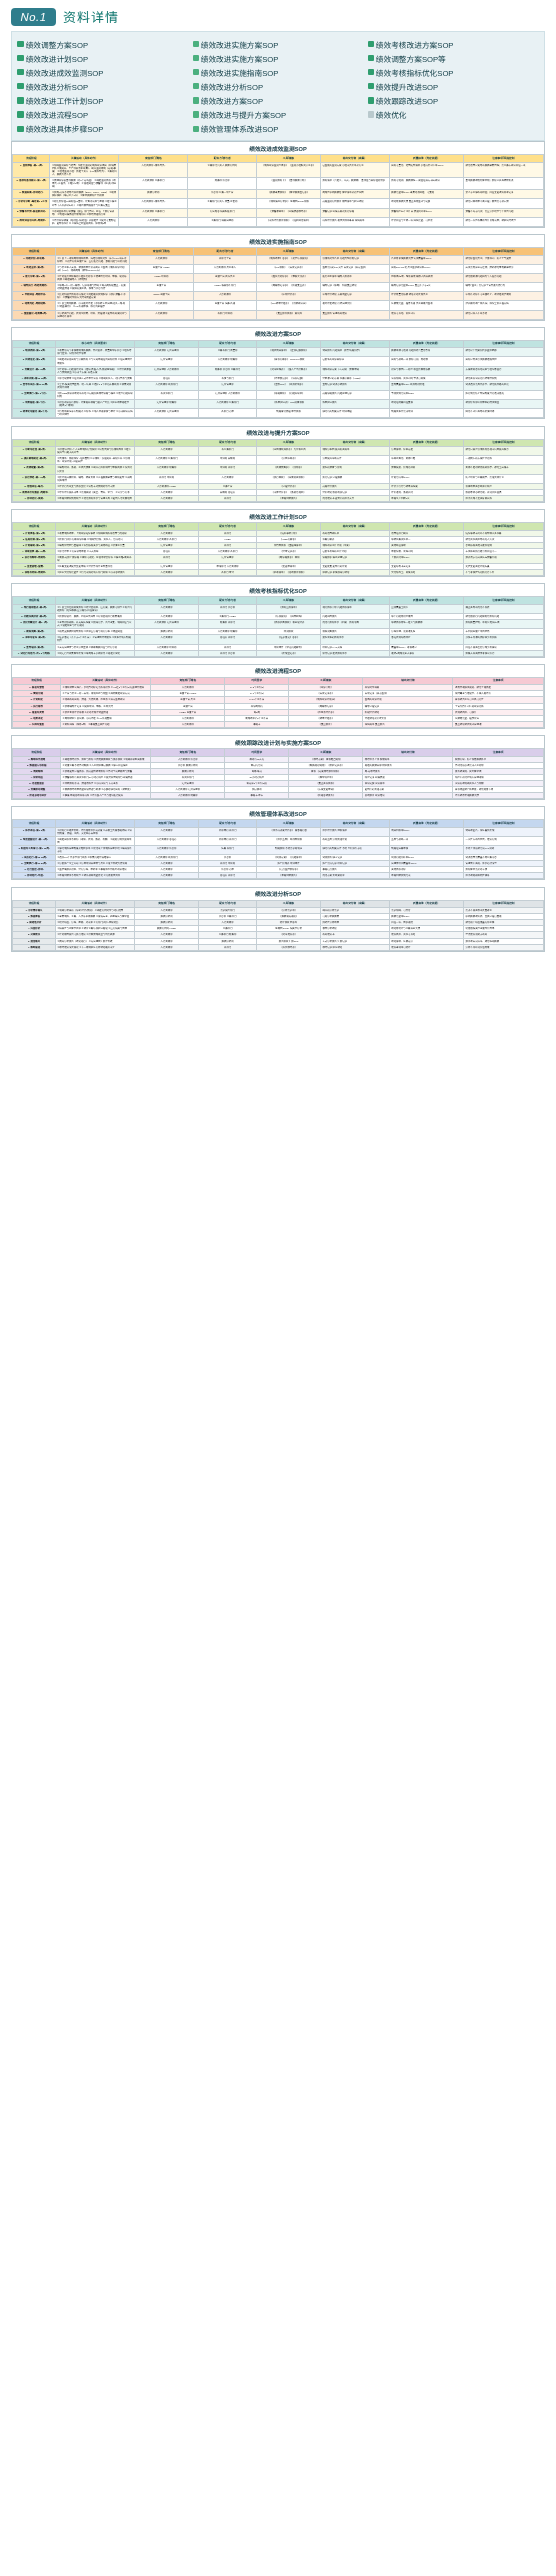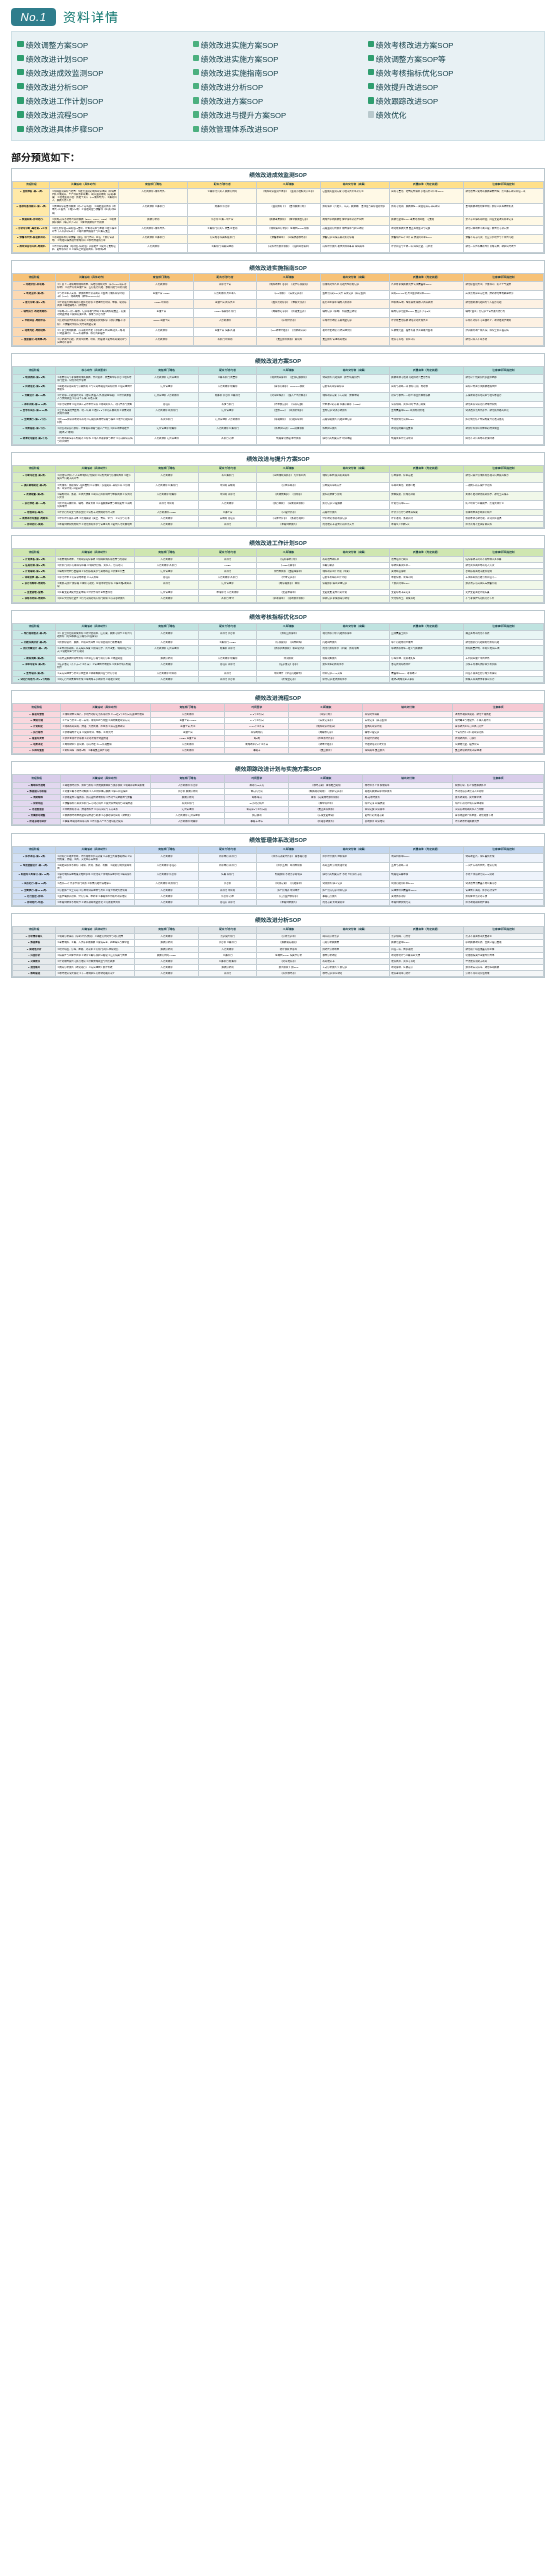--- a/index.html
+++ b/index.html
@@ -179,21 +179,20 @@
       <div class="li">
         <span class="sq"></span>
         <span class="txt">绩效改进具体步骤SOP</span>
       </div>
       <div class="li">
         <span class="sq g2"></span>
         <span class="txt">绩效管理体系改进SOP</span>
       </div>
     </div>
 
-  <div class="section-label">部分预览如下：</div>
 
   <div id="tables">
       <div class="card">
         <div class="card-title">绩效改进成效监测SOP</div>
         <table class="sop">
           <colgroup>
             <col style="width: 7%;">
             <col style="width: 13%;">
             <col style="width: 13%;">
             <col style="width: 13%;">

